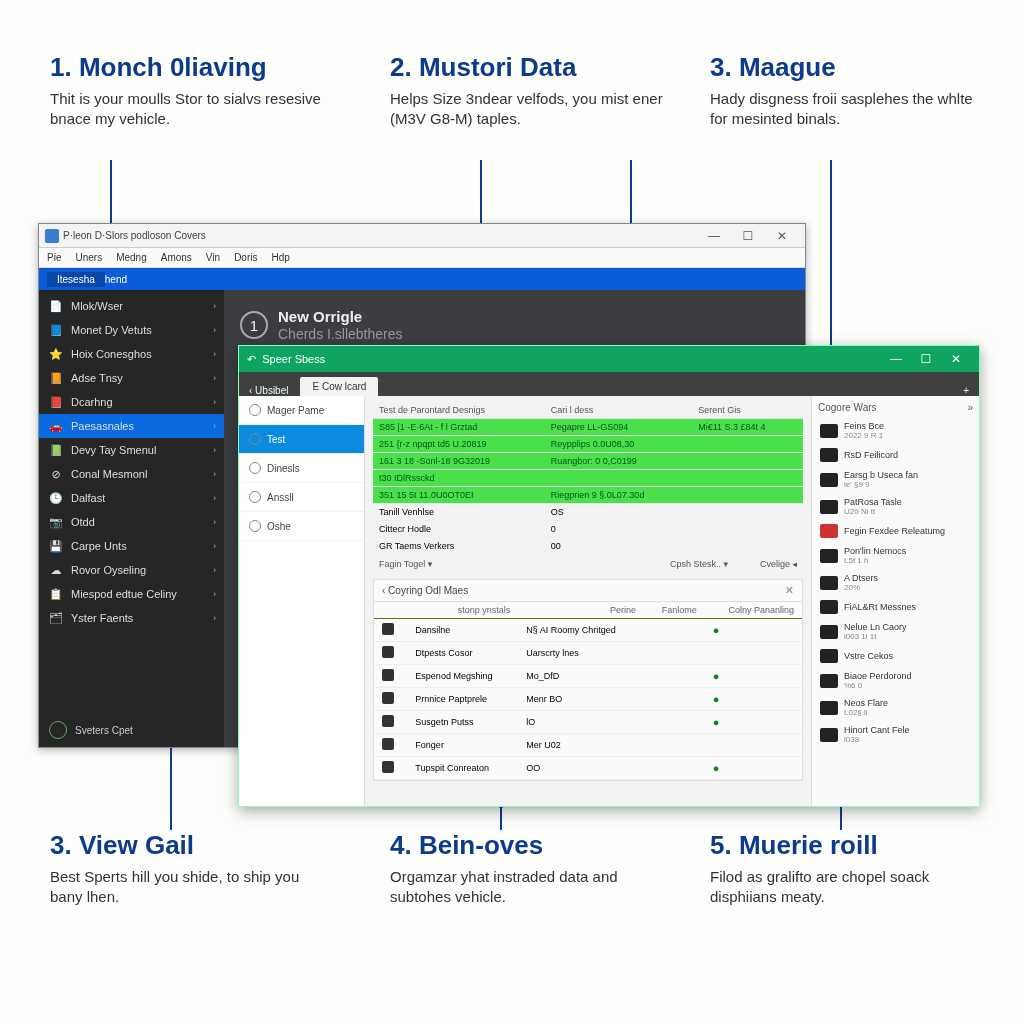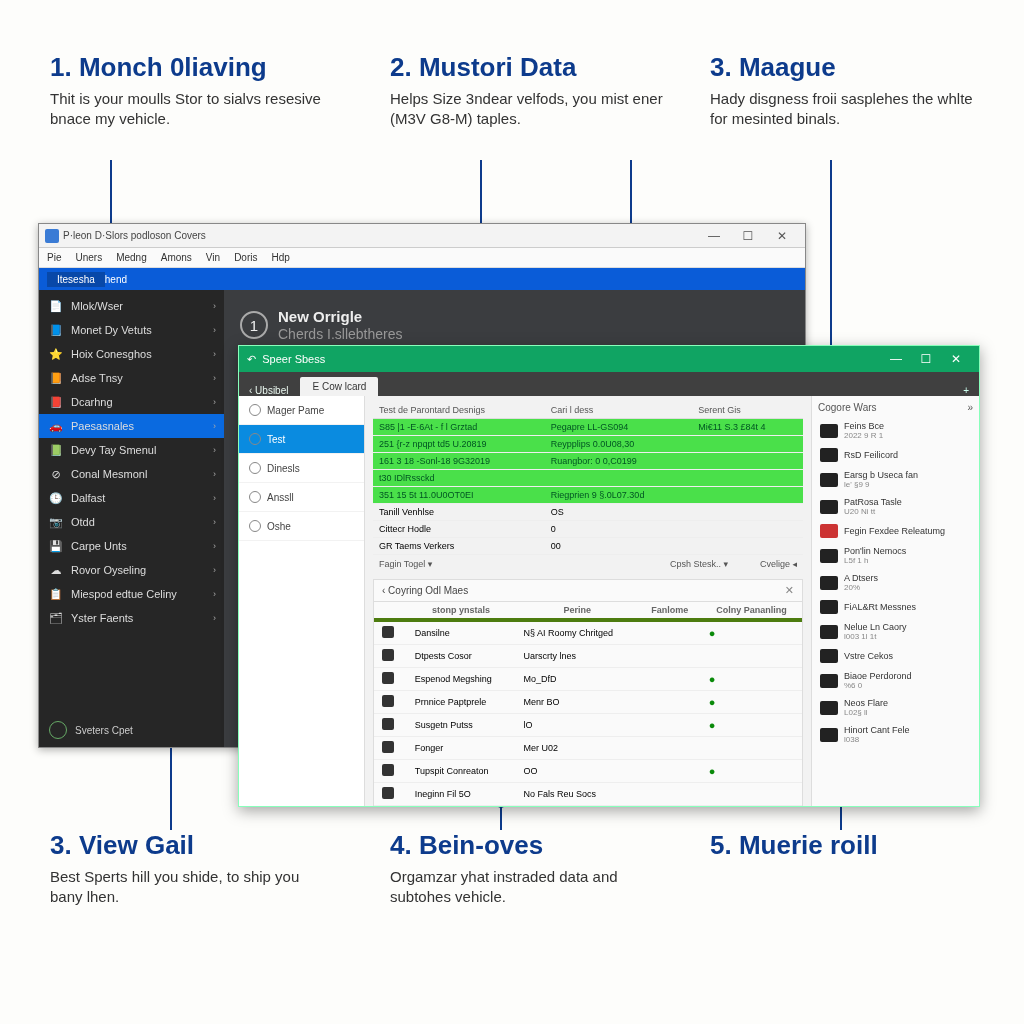--- a/index.html
+++ b/index.html
@@ -56,21 +56,21 @@
 .info-table{width:100%;border-collapse:collapse;font-size:9px}
 .info-table th{text-align:left;padding:3px 6px;color:#555;font-weight:400;border-bottom:1px solid #ddd}
 .info-table td{padding:3px 6px;border-bottom:1px solid #eee}
 .hl td{background:#4ae04a;color:#052}
 .subhdr{font-size:9px;color:#555;padding:4px 6px;display:flex;gap:32px}
 .sec2{margin-top:6px;border:1px solid #ddd;background:#fafafa}
 .sec2-hd{display:flex;align-items:center;padding:4px 8px;font-size:10px;color:#444;border-bottom:1px solid #ddd}
 .sec2-hd .spacer{flex:1}
 .sec2-hd .x{font-size:11px;color:#888}
 .tbl2{width:100%;border-collapse:collapse;font-size:9px}
-.tbl2 th{text-align:center;padding:3px 8px;color:#666;font-weight:700;border-bottom:4px solid #4d7c0f}
+.tbl2 th{text-align:right;padding:3px 8px;color:#666;font-weight:400;border-bottom:1px solid #4d7c0f}
 .tbl2 td{padding:4px 8px;border-bottom:1px solid #eee}
 .tbl2 .ic{width:12px;height:12px;background:#333;display:inline-block;border-radius:2px}
 .ok{color:#0a8a0a;font-size:11px}
 .right-pane{width:168px;background:#fafafa;border-left:1px solid #ddd;padding:6px}
 .rp-title{font-size:10px;color:#555;display:flex;justify-content:space-between;margin-bottom:4px}
 .rp-item{display:flex;align-items:center;gap:6px;padding:4px 2px;font-size:9px;color:#333}
 .rp-item small{display:block;color:#888;font-size:8px}
 .rp-ico{width:18px;height:14px;background:#222;border-radius:2px}
 .rp-ico.r{background:#c33}
 </style>
@@ -92,20 +92,21 @@
 <div class="callout c4">
     <h3>3. View Gail</h3>
     <p>Best Sperts hill you shide, to ship you bany lhen.</p>
   </div>
 <div class="callout c5">
     <h3>4. Bein-oves</h3>
     <p>Orgamzar yhat instraded data and subtohes vehicle.</p>
   </div>
 <div class="callout c6">
     <h3>5. Muerie roill</h3>
+    <p>Filod as gralifto are chopel soack disphiians meaty.</p>
   </div>
 
 <div class="leader" style="left:110px;top:160px;width:2px;height:64px"></div>
 <div class="leader" style="left:480px;top:160px;width:2px;height:190px"></div>
 <div class="leader-dot" style="left:476px;top:348px"></div>
 <div class="leader" style="left:630px;top:160px;width:2px;height:190px"></div>
 <div class="leader-dot" style="left:626px;top:348px"></div>
 <div class="leader" style="left:830px;top:160px;width:2px;height:220px"></div>
 <div class="leader" style="left:170px;top:730px;width:2px;height:100px"></div>
 <div class="leader-dot" style="left:166px;top:723px"></div>
@@ -377,27 +378,20 @@
                 <td></td>
                 <td></td>
               </tr>
               <tr>
                 <td><span class="ic"></span></td>
                 <td>Tupspit Conreaton</td>
                 <td>OO</td>
                 <td></td>
                 <td><span class="ok">●</span></td>
               </tr>
-              <tr>
-                <td><span class="ic"></span></td>
-                <td>Ineginn Fil 5O</td>
-                <td>No Fals Reu Socs</td>
-                <td></td>
-                <td></td>
-              </tr>
             </tbody>
         </table>
       </div>
     </div>
     <div class="right-pane">
       <div class="rp-title">
           <span>Cogore Wars</span>
           <span>»</span>
         </div>
       <div id="rp-items">

